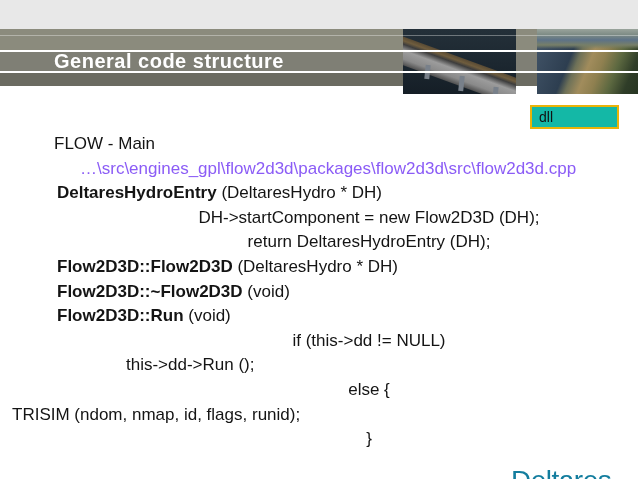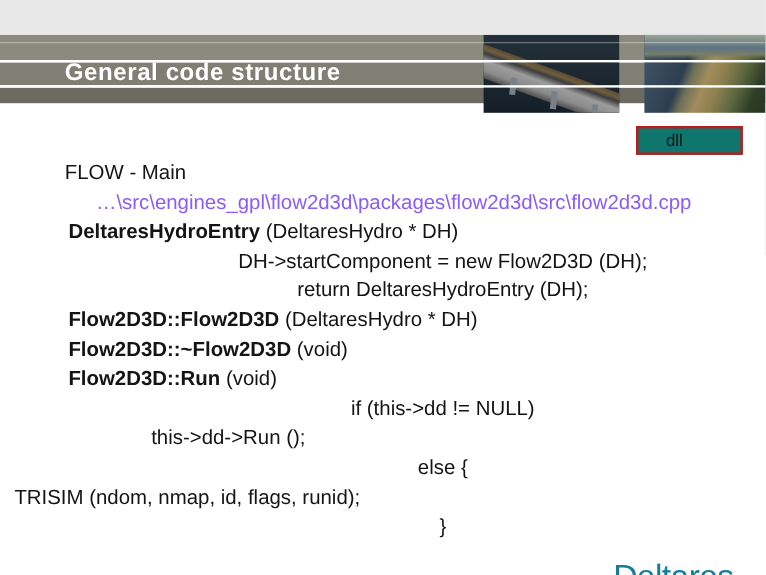--- a/index.html
+++ b/index.html
@@ -35,22 +35,22 @@
     left:537px;width:101px;
     background:linear-gradient(112deg,#44566a 0%,#2d3e50 35%,#6e7158 42%,#a18c5c 52%,#8f8050 62%,#5c6840 75%,#2f3d28 88%,#273522 100%);
   }
   .aerial-haze{
     position:absolute;left:0;top:0;width:101px;height:20px;
     background:linear-gradient(180deg,#9aa49c 0%,#7c8a84 30%,#5d7287 55%,#777f68 80%,rgba(109,116,88,0) 100%);
   }
   
   .dll-box{
     position:absolute;left:530px;top:76px;width:89px;height:24px;box-sizing:border-box;
-    background:#0f766e;border:2px solid #b91c1c;z-index:4;
-    font-size:14px;line-height:20px;color:#111111;padding-left:23px;
+    background:#14b8a6;border:2px solid #eab308;z-index:4;
+    font-size:14px;line-height:20px;color:#111111;padding-left:7px;
   }
   
   .code{position:absolute;left:12px;top:103px;width:638px;font-size:17px;line-height:24.6px;color:#141414;white-space:nowrap;}
   .code-line b{font-weight:bold;}
   .indent-0{padding-left:42px;}
   .indent-1{padding-left:68px;}
   .indent-2{padding-left:45px;}
   .indent-3{padding-left:76px;text-align:center;}
   .indent-4{padding-left:114px;}
   .indent-5{}

